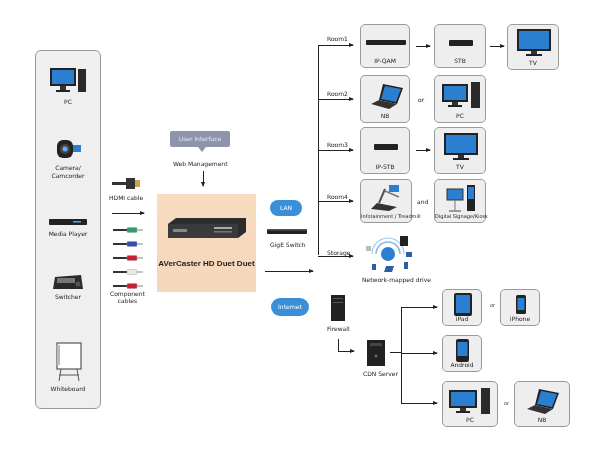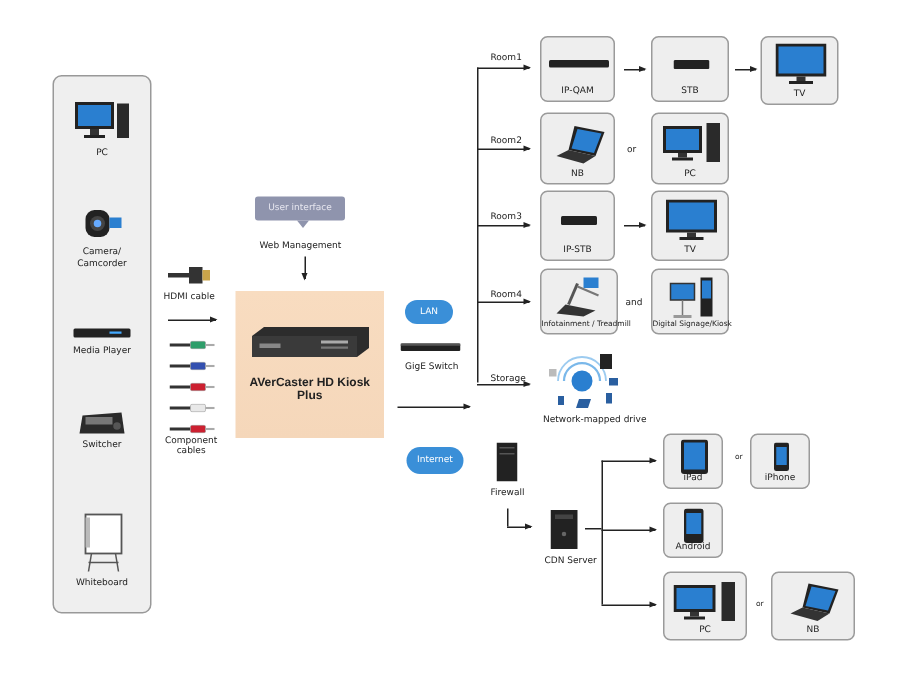--- a/index.html
+++ b/index.html
@@ -116,21 +116,21 @@
 <span class="lbl" style="left:173px;top:160px">Web Management</span>
 <div class="arrow-v" style="left:203px;top:171px;height:15px"></div>
 <div class="main-box">
   <svg class="abs" style="left:9px;top:20px" width="82" height="28">
     <path d="M2 10 L10 4 L80 4 L80 18 L72 24 L2 24 Z" fill="#2c2c2c"></path>
     <rect x="2" y="10" width="70" height="14" fill="#3a3a3a"></rect>
     <rect x="7" y="15" width="14" height="3" fill="#888"></rect>
       <rect x="48" y="13" width="18" height="2" fill="#aaa"></rect>
       <rect x="48" y="17" width="18" height="1.5" fill="#777"></rect>
   </svg>
-  <div class="main-title">AVerCaster HD Kiosk Plus</div>
+  <div class="main-title">AVerCaster HD Duet Duet</div>
 </div>
 
 <div class="cloud" style="left:270px;top:200px;width:32px;height:16px;line-height:16px;border-radius:10px">
   <span>LAN</span>
 </div>
 <svg class="abs" style="left:267px;top:228px" width="40" height="8">
   <rect x="0" y="1" width="40" height="5" rx="1" fill="#222"></rect>
     <rect x="0" y="1" width="40" height="1.5" fill="#555"></rect>
 </svg>
 <span class="lbl" style="left:270px;top:241px">GigE Switch</span>

